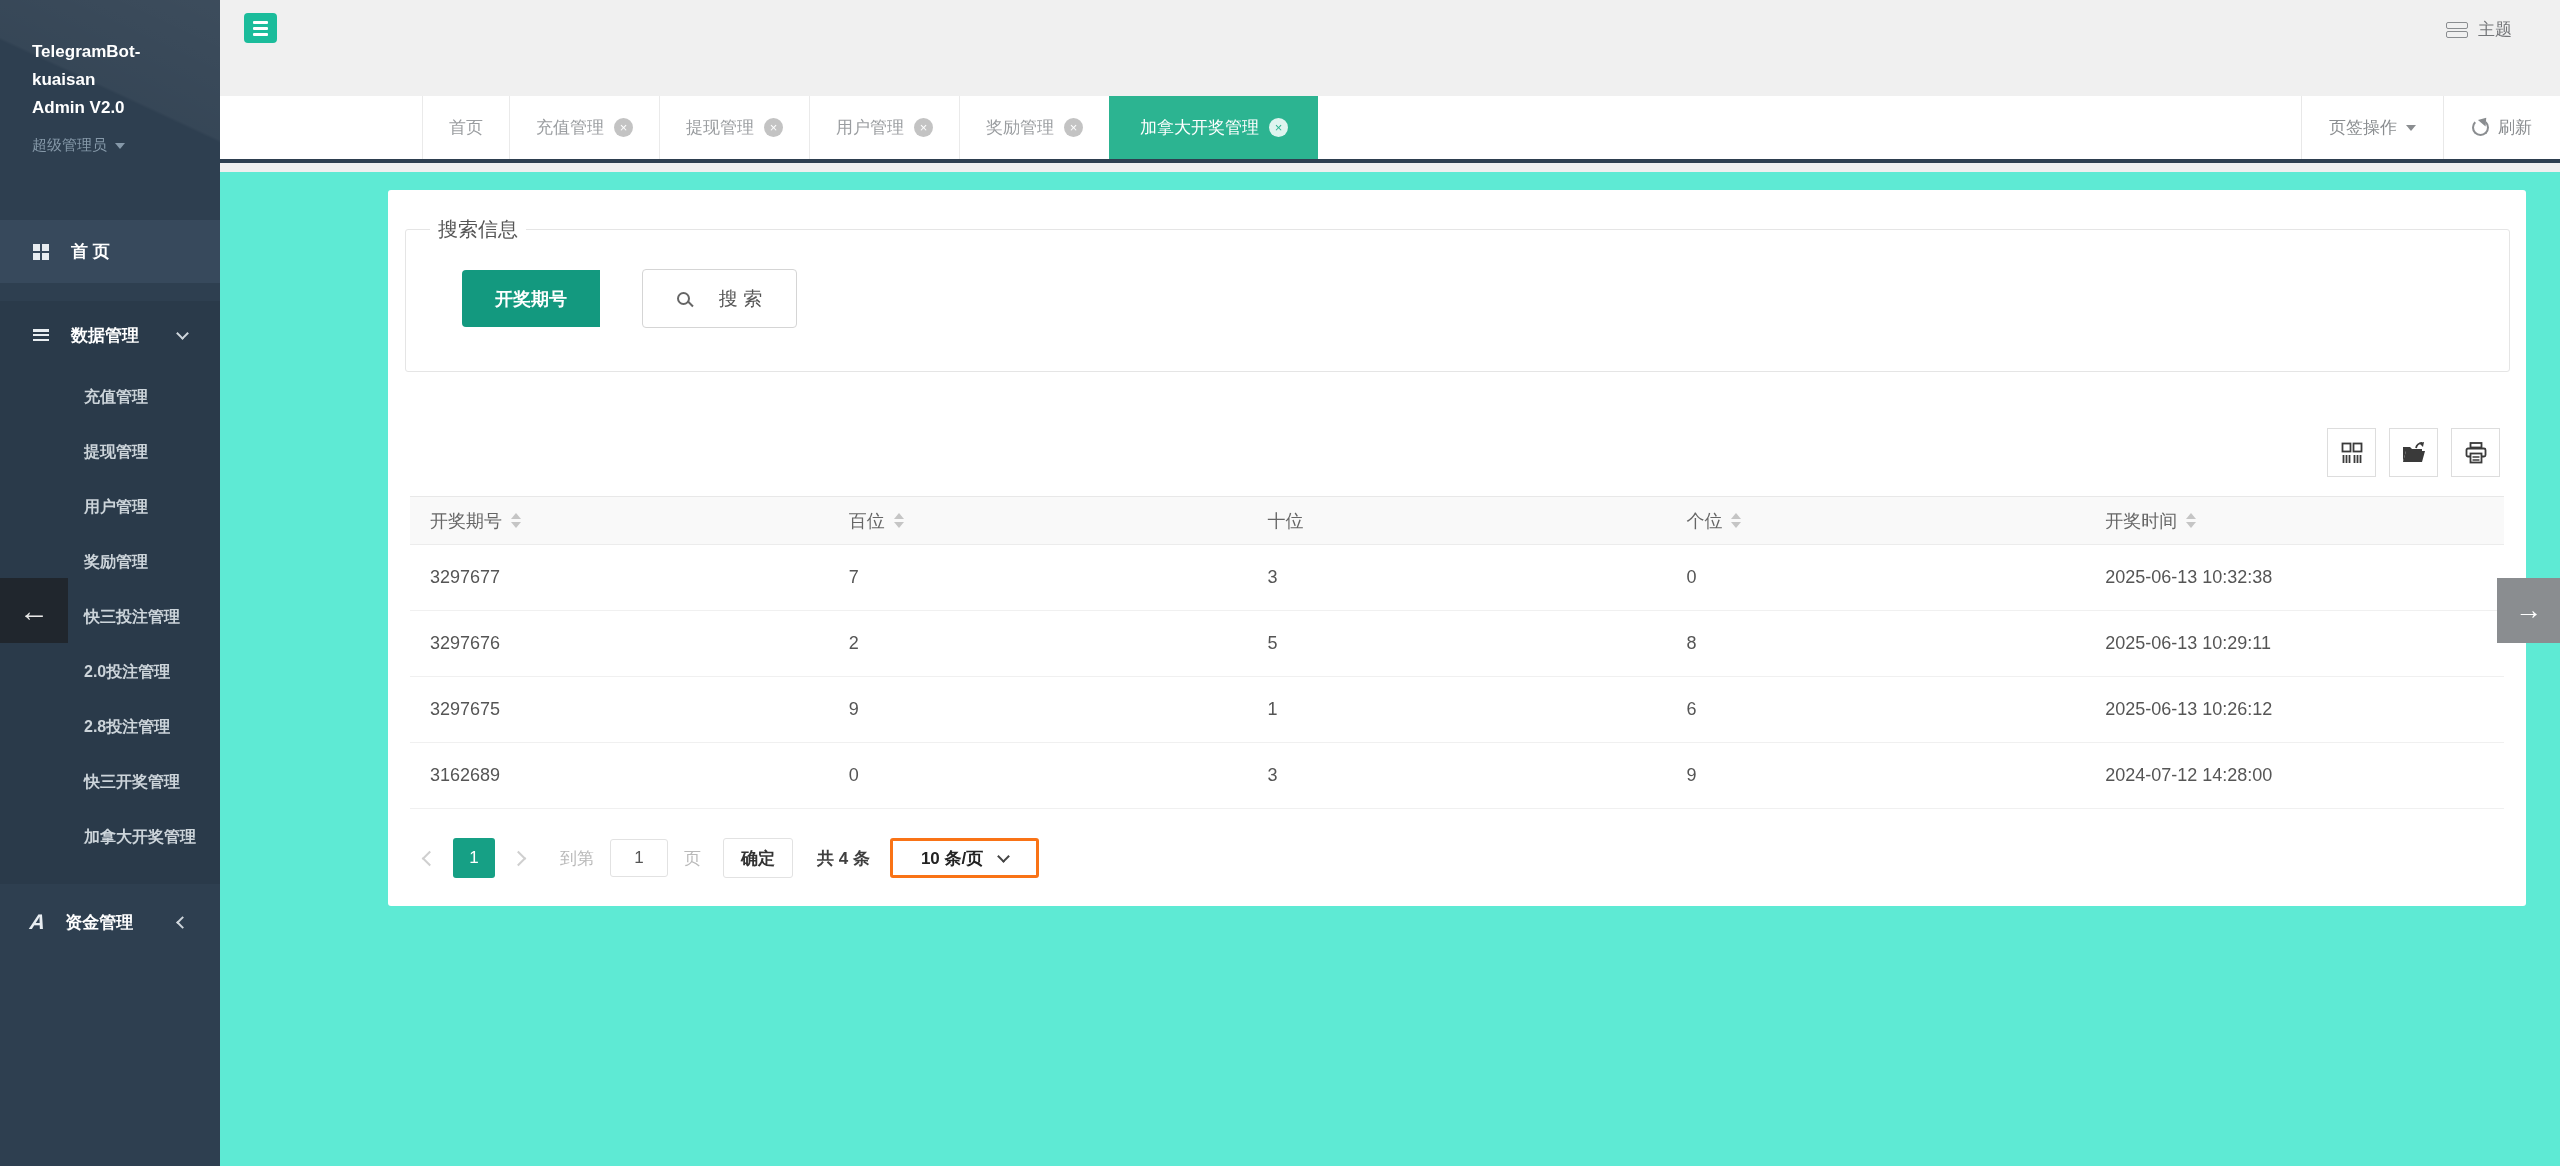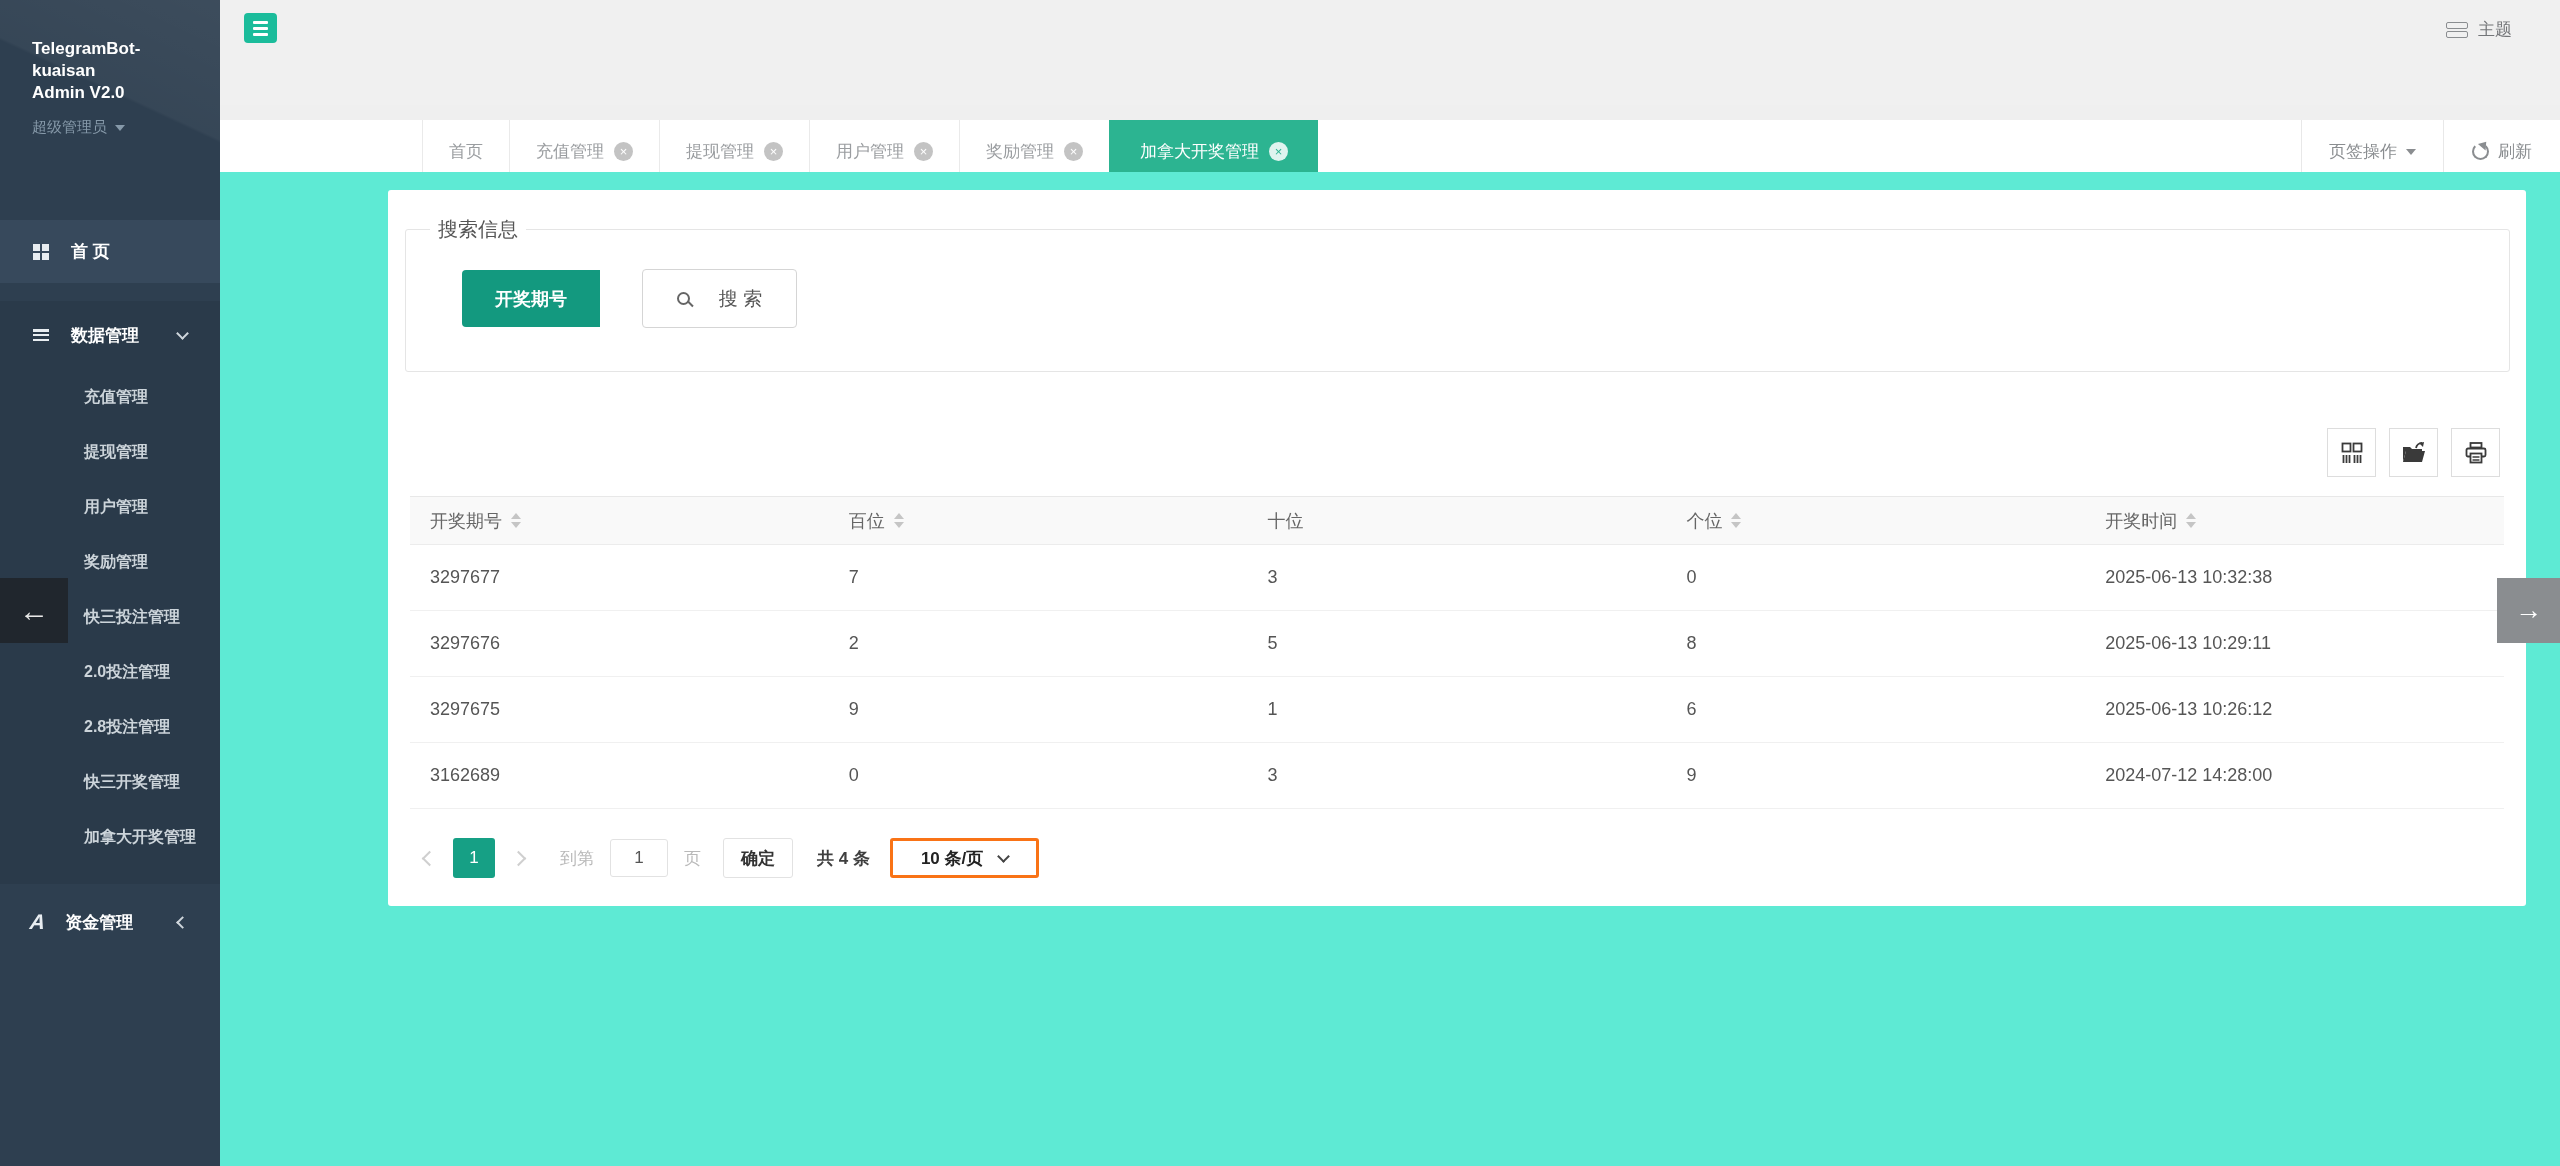--- a/index.html
+++ b/index.html
@@ -7,21 +7,21 @@
   body {
     position:relative; overflow:hidden; background:#efefef;
     font-family:"Liberation Sans","DejaVu Sans",sans-serif; color:#333;
   }
 
   
   .sidebar { position:absolute; left:0; top:0; width:220px; height:1166px; background:#2e3f50; z-index:5; }
   .sidebar::before { content:""; position:absolute; left:0; top:0; width:220px; height:230px;
     background:linear-gradient(205deg, rgba(255,255,255,.07) 0%, rgba(255,255,255,.04) 42%, transparent 43%); }
   .brand { position:relative; padding:38px 32px 0; }
-  .brand-title { color:#fff; font-weight:bold; font-size:17px; line-height:22px; }
+  .brand-title { color:#fff; font-weight:bold; font-size:17px; line-height:28px; }
   .brand-role { margin-top:14px; color:#8699a9; font-size:15px; display:flex; align-items:center; gap:8px; cursor:pointer; }
   .caret-down { width:0; height:0; border-left:5px solid transparent; border-right:5px solid transparent; border-top:6px solid #8699a9; }
 
   .menu { position:absolute; left:0; top:220px; width:220px; }
   .menu-home { height:63px; background:#37495c; display:flex; align-items:center; padding:0 33px; color:#fff; font-size:17px; font-weight:bold; cursor:pointer; }
   .icon-grid { width:16px; height:16px; display:grid; grid-template-columns:7px 7px; grid-template-rows:7px 7px; gap:2px; margin-right:22px; }
   .icon-grid i { background:#e8edf1; }
 
   .menu-section { margin-top:18px; background:#2a3a4a; padding:10px 0 20px; }
   .section-header { height:48px; display:flex; align-items:center; padding:0 33px; color:#fff; font-size:17px; font-weight:bold; cursor:pointer; }
@@ -43,21 +43,21 @@
   
   .topbar { position:absolute; left:220px; top:0; right:0; height:105px; background:#f0f0f0; }
   .hamburger-btn { position:absolute; left:24px; top:13px; width:33px; height:30px; background:#1bbc9b; border:none; border-radius:4px;
     display:flex; flex-direction:column; align-items:center; justify-content:center; gap:3px; cursor:pointer; }
   .hamburger-btn i { display:block; width:15px; height:3px; background:#fff; border-radius:1px; }
   .theme-btn { position:absolute; right:48px; top:18px; display:flex; align-items:center; gap:10px; color:#737578; font-size:17px; cursor:pointer; }
   .theme-icon { display:flex; flex-direction:column; gap:2px; }
   .theme-icon i { width:22px; height:7px; border:1.5px solid #8a8d90; border-radius:2px; background:#f0f0f0; }
 
   
-  .tabbar { position:absolute; left:220px; top:120px; right:0; height:67px; background:#fff; border-bottom:4px solid #2e3f50; display:flex; align-items:stretch; }
+  .tabbar { position:absolute; left:220px; top:96px; right:0; height:67px; background:#fff; border-bottom:4px solid #2e3f50; display:flex; align-items:stretch; }
   .tabs { display:flex; margin-left:202px; }
   .tab { display:flex; align-items:center; padding:0 26px; font-size:17px; color:#9a9da0; border-left:1px solid #eaeaea; cursor:pointer; white-space:nowrap; }
   .tab:last-child { border-right:1px solid #eaeaea; }
   .tab.active { background:#2cb491; color:#fff; border-left-color:#2cb491; border-right:none; padding:0 30px; }
   .tab-close { width:19px; height:19px; margin-left:10px; border-radius:50%; background:#c3c3c3; color:#fff;
     display:flex; align-items:center; justify-content:center; font-size:13px; line-height:1; cursor:pointer; }
   .tab-close::before { content:"\00d7"; }
   .tab.active .tab-close { background:rgba(255,255,255,.85); color:#2cb491; }
   .tab-right { margin-left:auto; display:flex; align-items:stretch; }
   .tab-ops { display:flex; align-items:center; gap:9px; padding:0 27px; border-left:1px solid #e8e8e8; color:#8a8d90; font-size:17px; cursor:pointer; }

